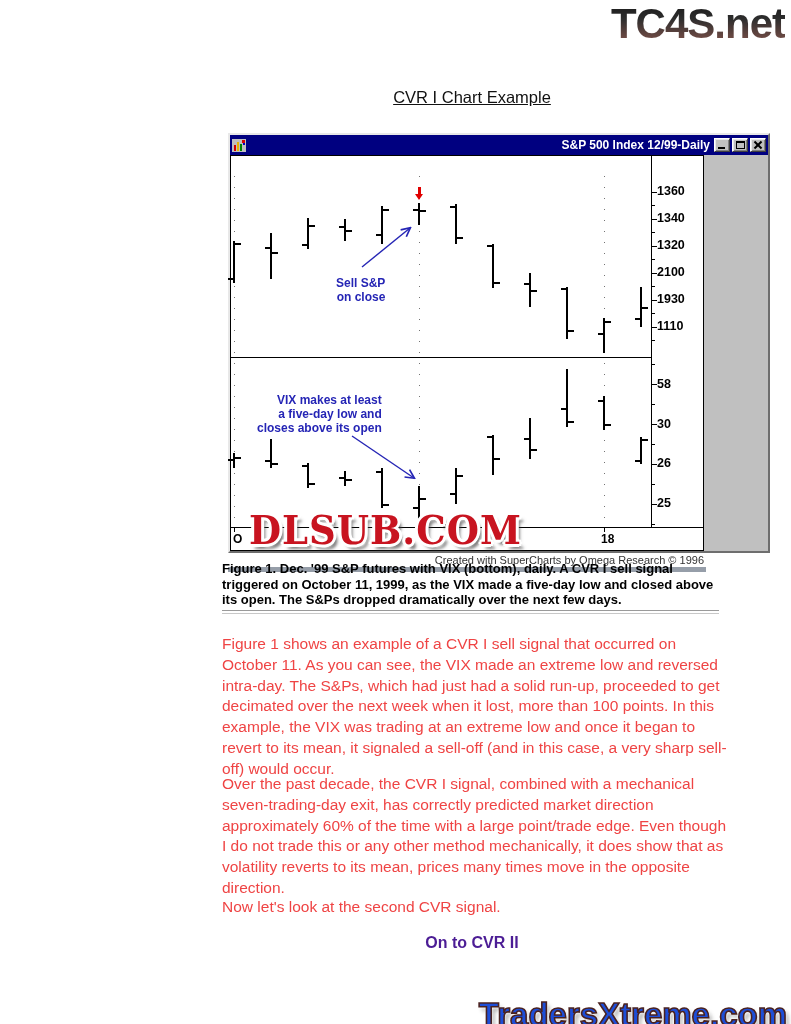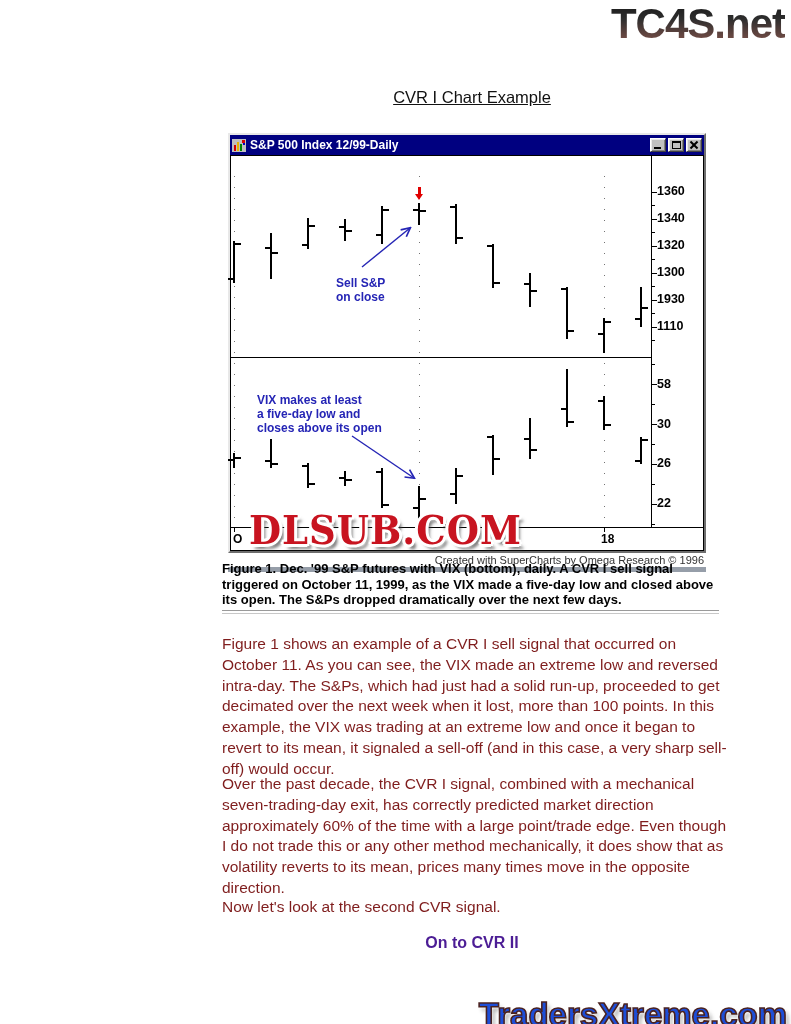--- a/index.html
+++ b/index.html
@@ -25,22 +25,22 @@
   
   .heading {
     position:absolute; top:88px; left:222px; width:500px;
     text-align:center; font-size:16.5px; color:#111;
     text-decoration:underline; font-weight:normal;
   }
 
   
   .figure-wrap { position:absolute; top:133px; left:228px; width:478px; }
   .win {
-    width:478px; background:#c0c0c0;
-    border:2px solid; border-color:#e8e8e8 #6e6e6e #6e6e6e #e8e8e8;
+    width:542px; background:#c0c0c0;
+    border:2px solid; border-color:#e8e8e8 #6e6e6e #6e6e6e #e8e8e8;text-align:right;
   }
   .tbar {
     height:20px; background:#000080; display:flex; align-items:center;
     padding:0 2px; gap:4px;
   }
   .tbar .ticon { width:14px; height:13px; flex:0 0 auto; }
   .tbar .ttl {
     color:#fff; font-weight:bold; font-size:12px; white-space:nowrap;
     flex:1 1 auto; overflow:hidden;
   }
@@ -106,21 +106,21 @@
 
   
   .caption {
     position:absolute; top:561px; left:222px; width:497px;
     font-weight:bold; font-size:13px; line-height:15.5px; color:#000;
   }
   .divider {
     position:absolute; top:610px; left:222px; width:497px; height:4px;
     border-top:1px solid #9a9a9a; border-bottom:1px solid #c8c8c8;
   }
-  .para { position:absolute; left:222px; width:512px; font-size:15.5px; line-height:20.8px; color:#7f1d1d; }
+  .para { position:absolute; left:222px; width:512px; font-size:15.5px; line-height:20.8px; color:#ef4444; }
   .p1 { top:634px; } .p2 { top:774px; } .p3 { top:897px; }
 
   .cvr2 {
     position:absolute; top:934px; left:222px; width:500px; text-align:center;
   }
   .cvr2 a { color:#4c1d95; font-weight:bold; font-size:16px; text-decoration:none; }
 
   .txlogo {
     position:absolute; top:996px; right:4px;
     font-weight:900; font-size:33px; letter-spacing:0;
@@ -191,21 +191,21 @@
     <div class="gridline" style="left: 3px;"></div>
         <div class="gridline" style="left: 188px;"></div>
         <div class="gridline" style="left: 373px;"></div>
         <div class="ytick" style="top: 35.709px; width: 5px;"></div>
         <div class="ylab" style="top: 28.209px;">1360</div>
         <div class="ytick" style="top: 62.7239px; width: 5px;"></div>
         <div class="ylab" style="top: 55.2239px;">1340</div>
         <div class="ytick" style="top: 89.7388px; width: 5px;"></div>
         <div class="ylab" style="top: 82.2388px;">1320</div>
         <div class="ytick" style="top: 116.754px; width: 5px;"></div>
-        <div class="ylab" style="top: 109.254px;">1300</div>
+        <div class="ylab" style="top: 109.254px;">2100</div>
         <div class="ytick" style="top: 143.769px; width: 5px;"></div>
         <div class="ylab" style="top: 136.269px;">1930</div>
         <div class="ytick" style="top: 170.784px; width: 5px;"></div>
         <div class="ylab" style="top: 163.284px;">1110</div>
         <div class="ytick" style="top: 49.2164px; width: 3px;"></div>
         <div class="ytick" style="top: 76.2313px; width: 3px;"></div>
         <div class="ytick" style="top: 103.246px; width: 3px;"></div>
         <div class="ytick" style="top: 130.261px; width: 3px;"></div>
         <div class="ytick" style="top: 157.276px; width: 3px;"></div>
         <div class="ytick" style="top: 184.291px; width: 3px;"></div>
@@ -249,21 +249,21 @@
         <div class="bv" style="left: 409px; top: 130.761px; height: 40.5224px;"></div>
         <div class="bt" style="left: 404px; top: 162.179px; width: 5px;"></div>
         <div class="bt" style="left: 411px; top: 150.698px; width: 6px;"></div>
         <div class="ytick" style="top: 228.336px; width: 5px;"></div>
         <div class="ylab" style="top: 220.836px;">58</div>
         <div class="ytick" style="top: 268.102px; width: 5px;"></div>
         <div class="ylab" style="top: 260.602px;">30</div>
         <div class="ytick" style="top: 307.868px; width: 5px;"></div>
         <div class="ylab" style="top: 300.368px;">26</div>
         <div class="ytick" style="top: 347.635px; width: 5px;"></div>
-        <div class="ylab" style="top: 340.135px;">22</div>
+        <div class="ylab" style="top: 340.135px;">25</div>
         <div class="ytick" style="top: 208.453px; width: 3px;"></div>
         <div class="ytick" style="top: 248.219px; width: 3px;"></div>
         <div class="ytick" style="top: 287.985px; width: 3px;"></div>
         <div class="ytick" style="top: 327.751px; width: 3px;"></div>
         <div class="ytick" style="top: 367.518px; width: 3px;"></div>
         <div class="bv" style="left: 2px; top: 297.433px; height: 14.9123px;"></div>
         <div class="bt" style="left: -3px; top: 303.392px; width: 5px;"></div>
         <div class="bt" style="left: 4px; top: 301.404px; width: 6px;"></div>
         <div class="bv" style="left: 39px; top: 282.52px; height: 29.8246px;"></div>
         <div class="bt" style="left: 34px; top: 304.386px; width: 5px;"></div>

